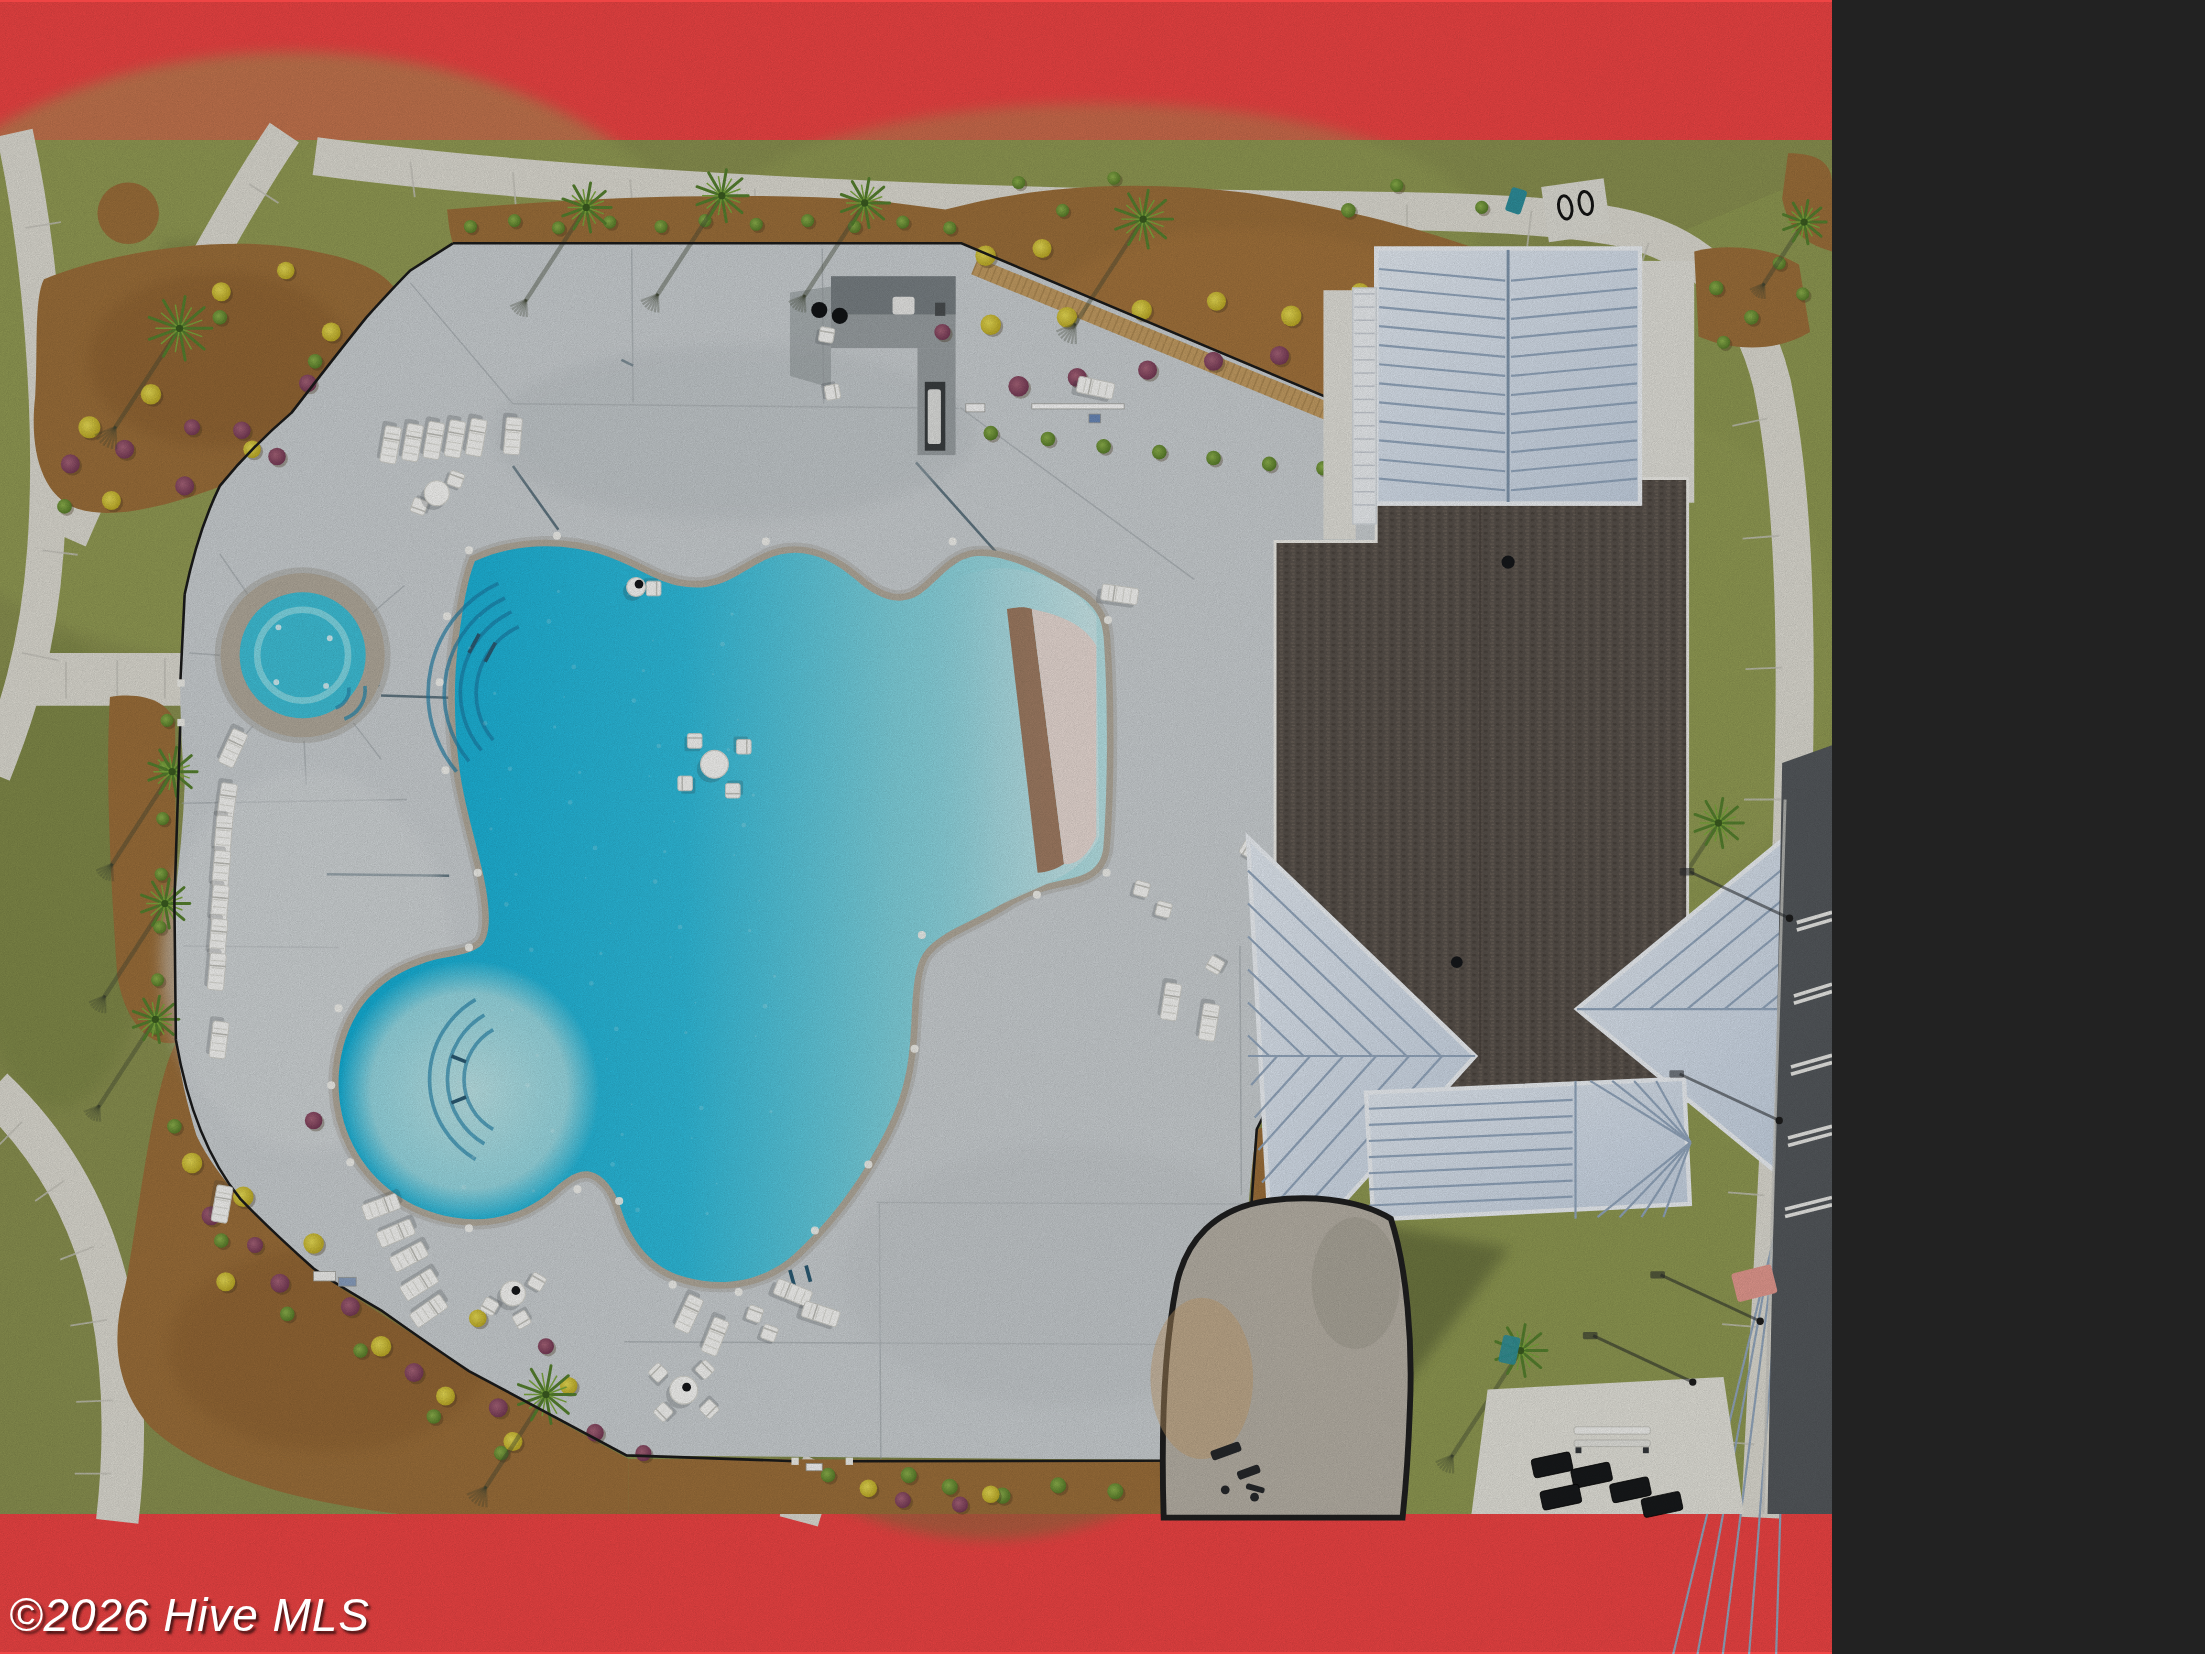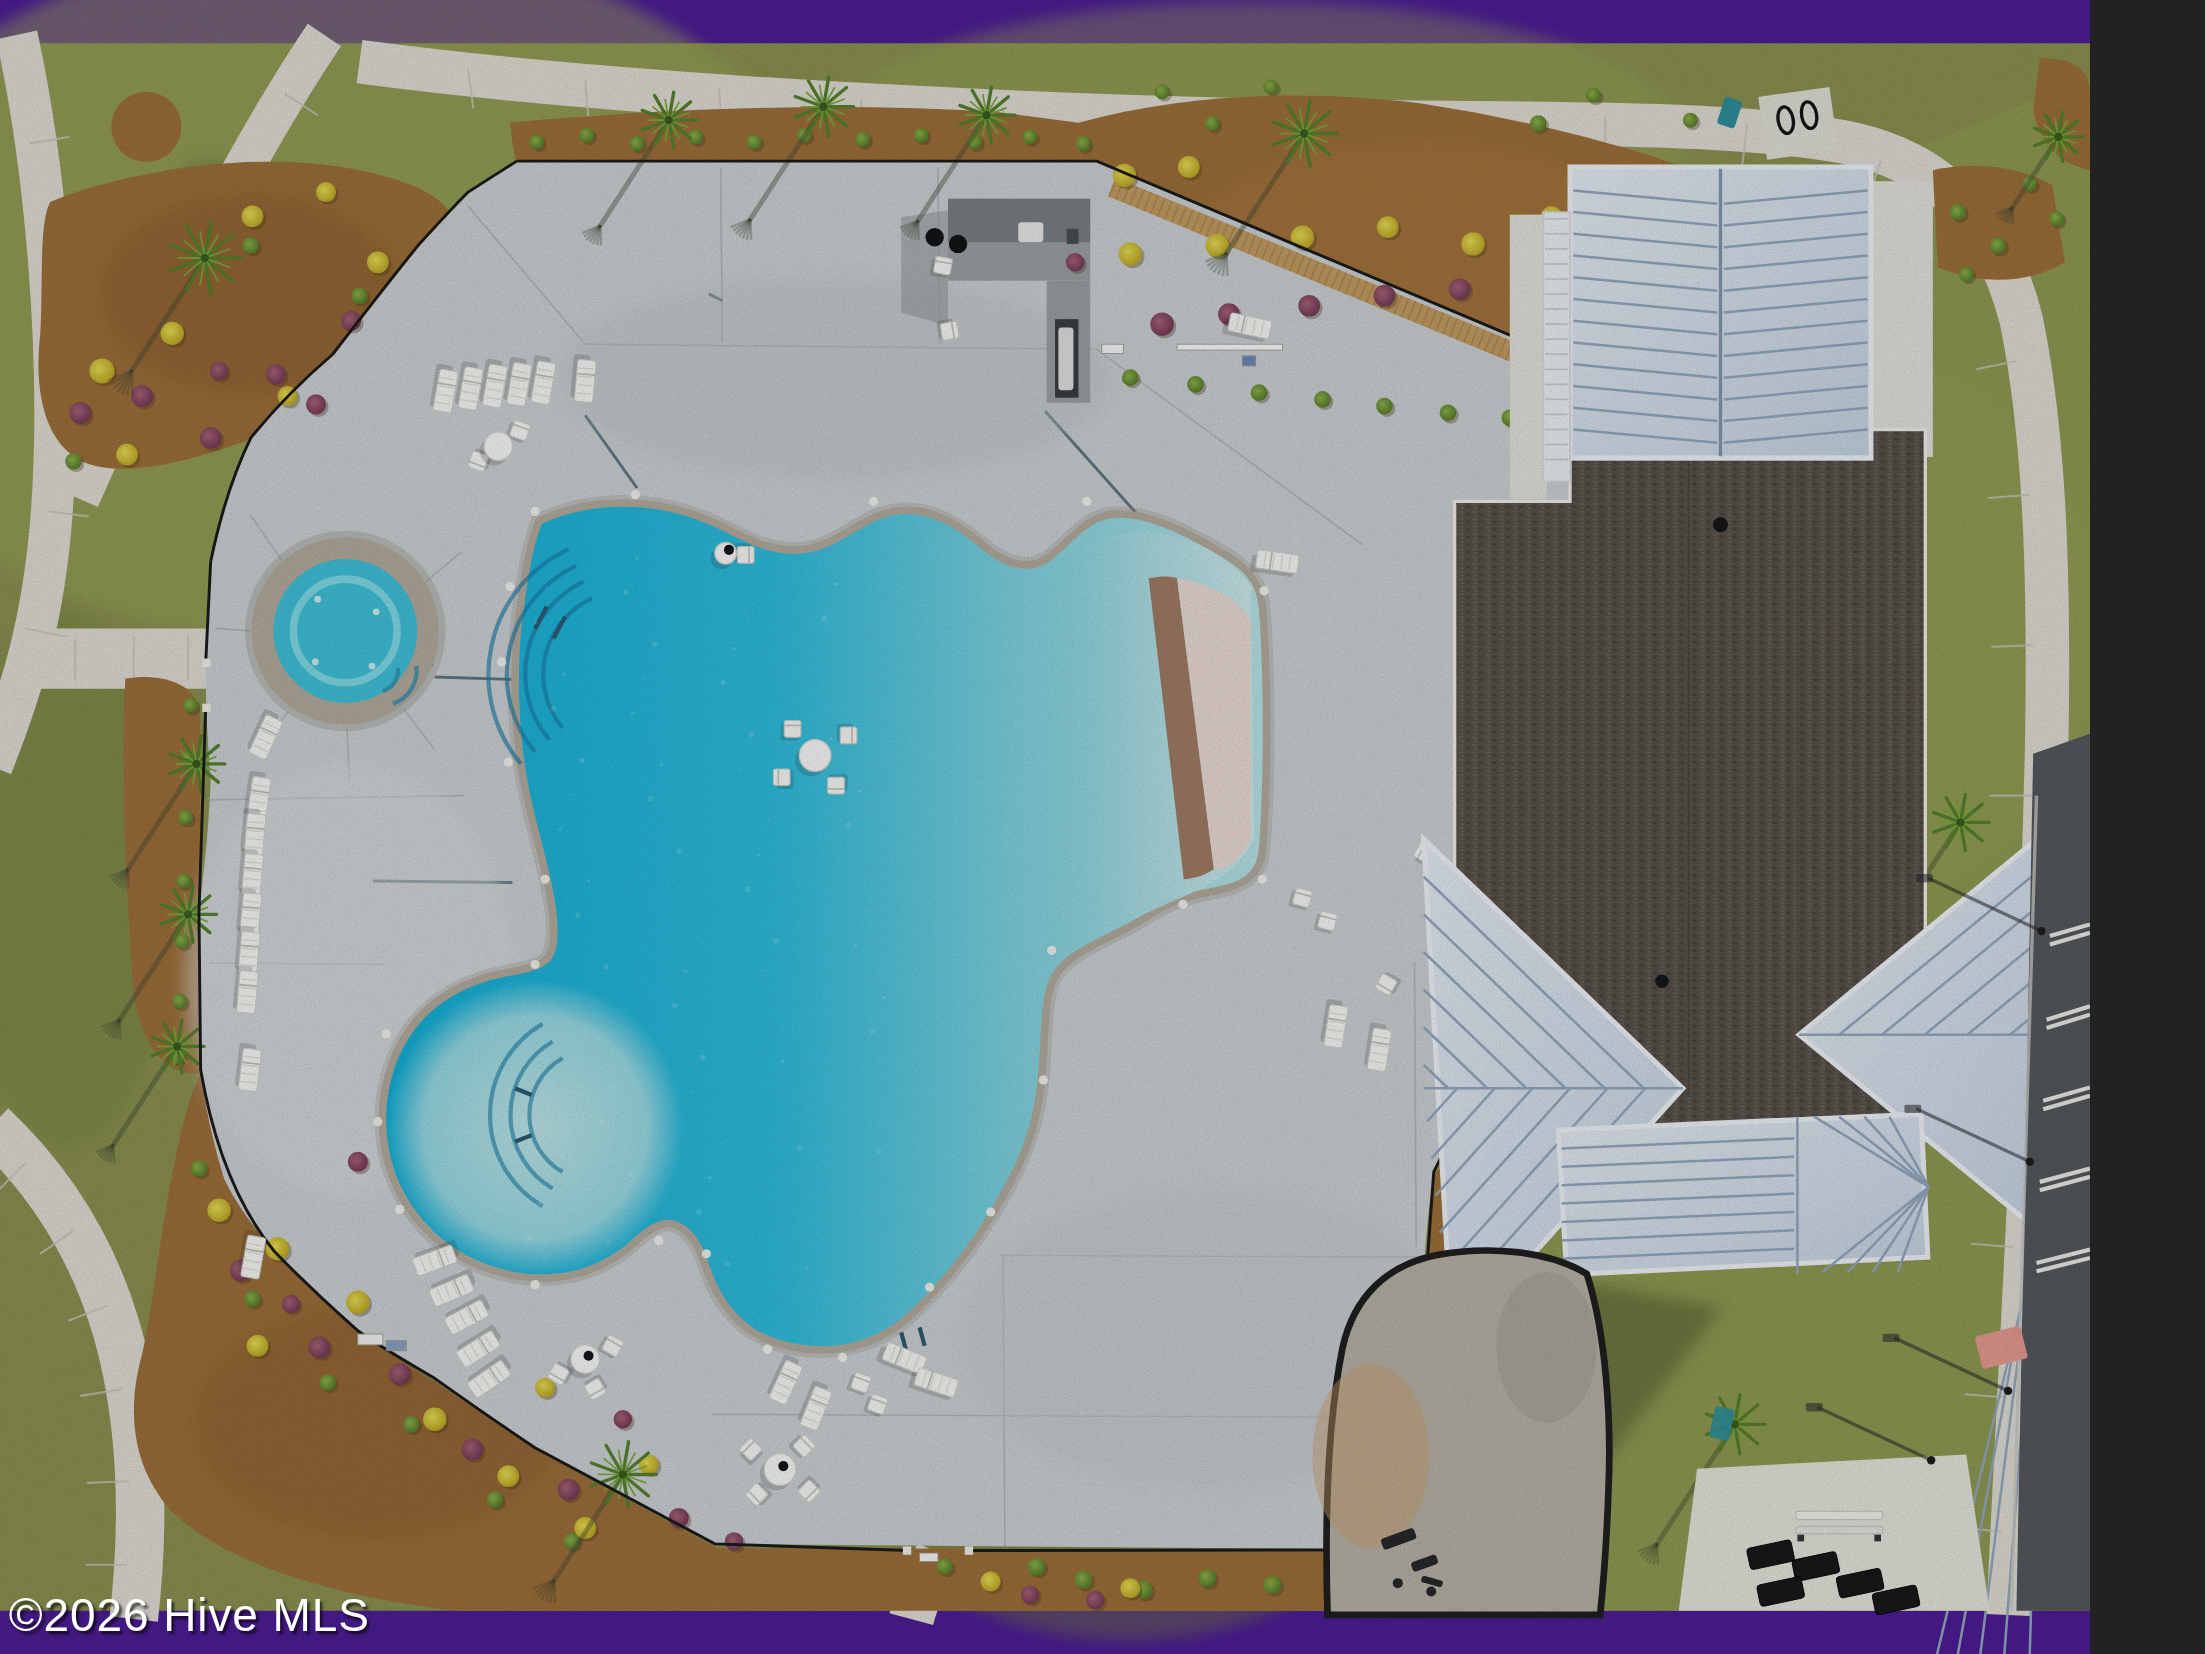--- a/index.html
+++ b/index.html
@@ -1,17 +1,17 @@
 <!DOCTYPE html>
 <html style="font-size:14px"><head>
 <meta charset="utf-8">
 <style>
   html,body{margin:0;padding:0;background:#222;}
-  .stage{position:relative;width:2090px;height:1654px;overflow:hidden;background:#4c1d95;
-         font-family:"Liberation Sans",sans-serif;}
+  .stage{position:relative;width:1832px;height:1654px;overflow:hidden;background:#ef4444;
+         font-family:"Liberation Sans",sans-serif;font-style:italic;}
   .stage svg{position:absolute;left:0;top:0;width:100%;height:100%;display:block;}
   .watermark{position:absolute;left:8.8px;bottom:12.4px;color:#ffffff;font-size:46px;font-weight:500;
              letter-spacing:0.9px;text-shadow:2.6px 2.6px 2.6px rgba(0,0,0,.65);user-select:none;}
 </style>
 </head>
 <body>
 
 <div class="stage">
 <svg viewBox="0 0 2500 1875" xmlns="http://www.w3.org/2000/svg">
   <defs>

